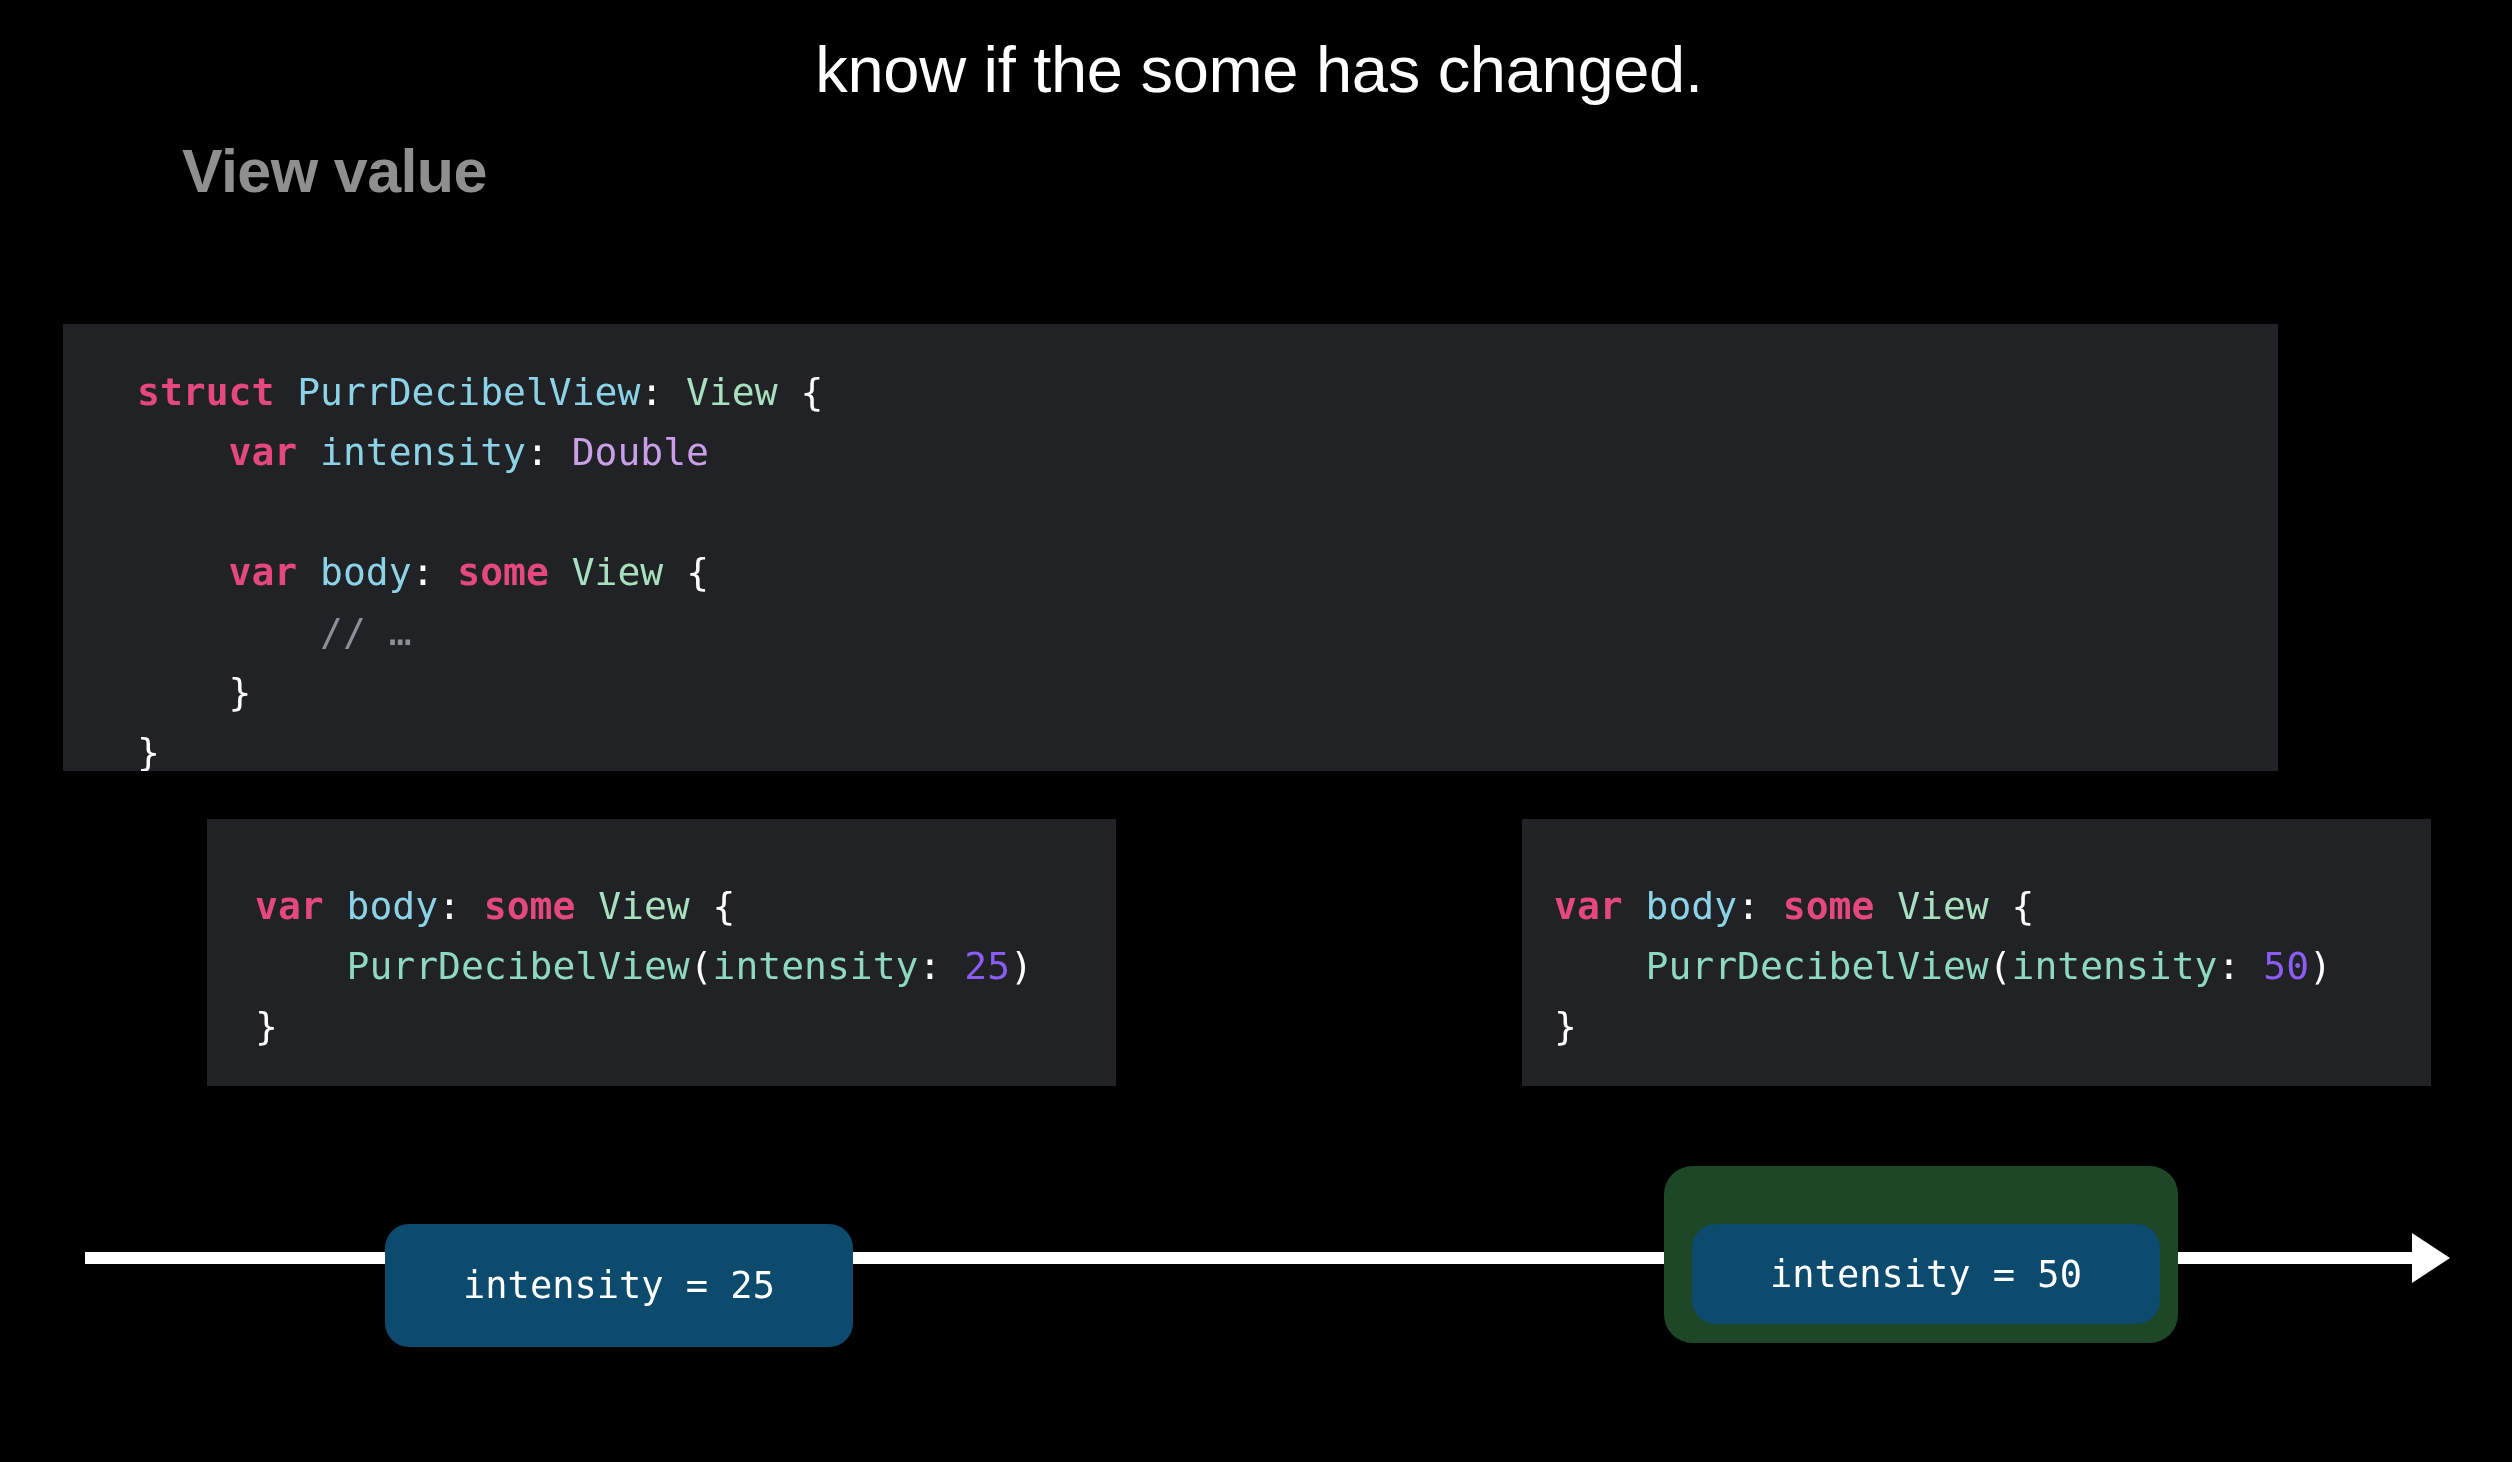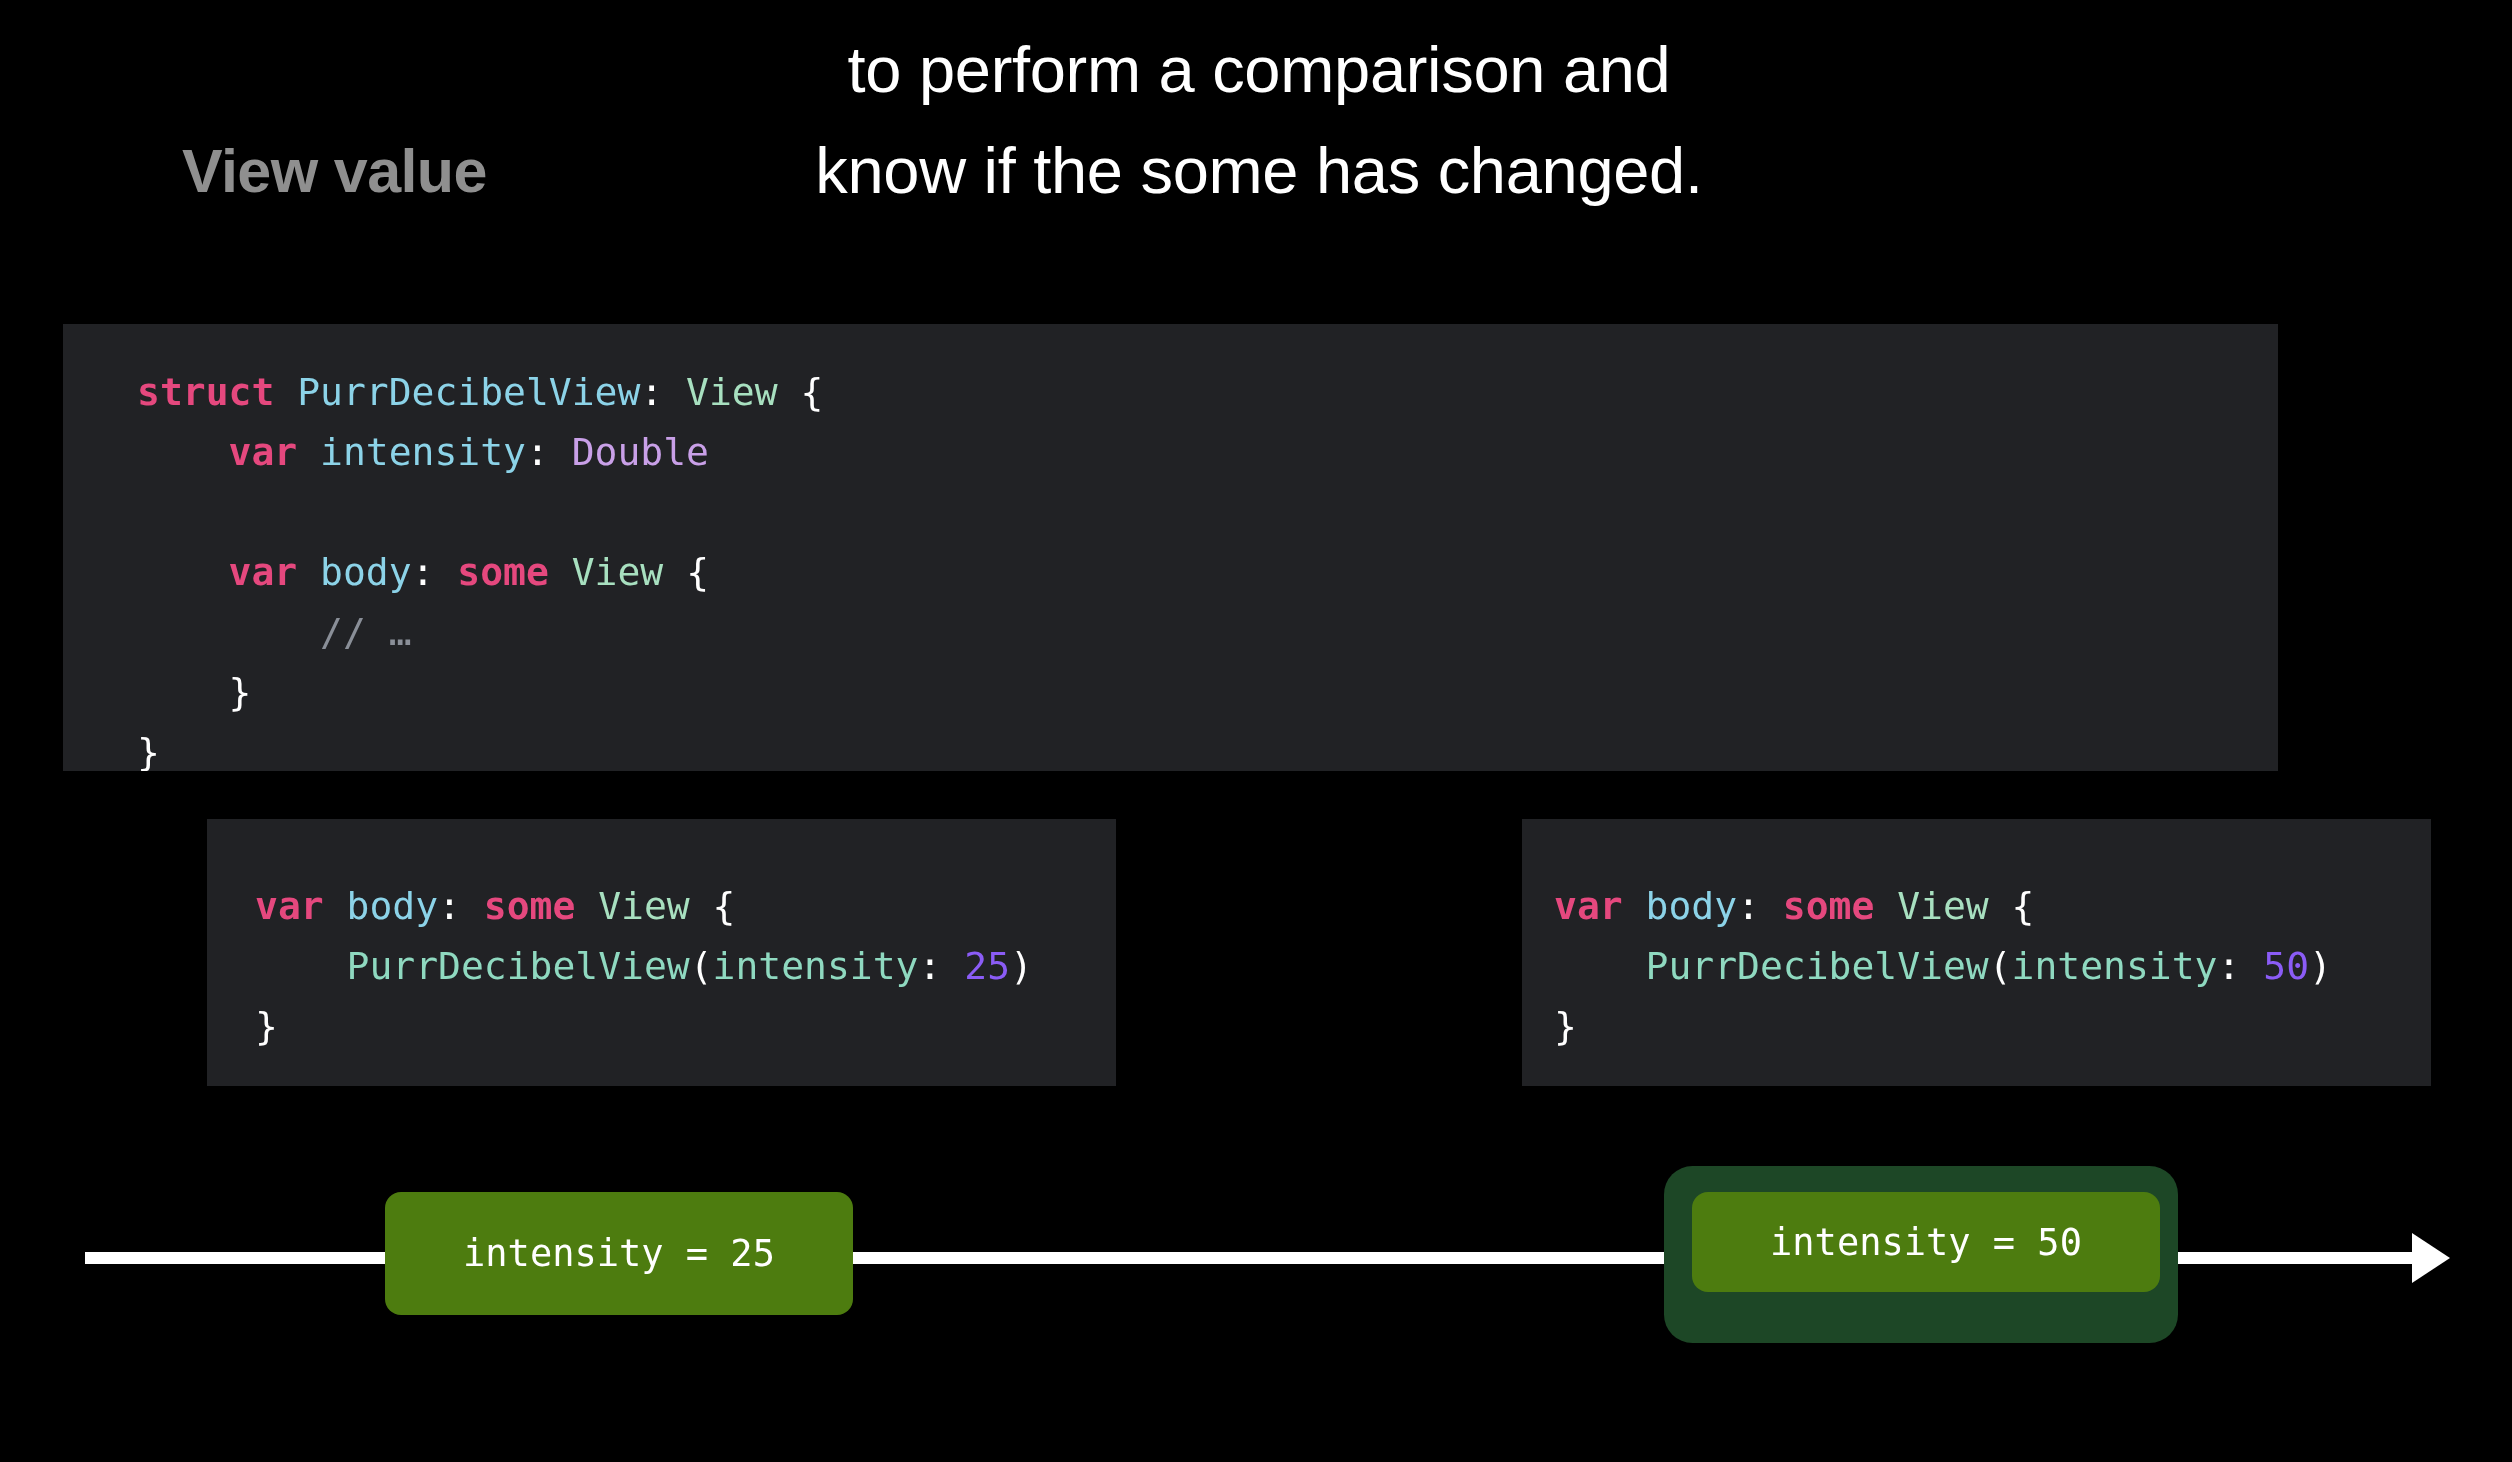--- a/index.html
+++ b/index.html
@@ -113,27 +113,28 @@
     height: 0;
     border-top: 25px solid transparent;
     border-bottom: 25px solid transparent;
     border-left: 38px solid #ffffff;
   }
   .tl-pill {
     position: absolute;
     display: flex;
     align-items: center;
     justify-content: center;
-    background: #4d7c0f;
-    border-radius: 16px;
+    background: #0c4a6e;
+    border-radius: 24px;
     font-family: "DejaVu Sans Mono", monospace;
     font-size: 37px;
     color: #ffffff;
     box-sizing: border-box;
     white-space: nowrap;
+    margin-top: 32px;
   }
   #pill-a {
     left: 385px;
     top: 26px;
     width: 468px;
     height: 123px;
   }
   .tl-highlight {
     position: absolute;
     left: 1664px;
@@ -152,21 +153,20 @@
   }
 </style>
 </head>
 <body>
 
 <div id="stage">
 
   <div class="slide-title">View value</div>
 
   <div class="caption">
-    <span class="cap-line">to perform a comparison and</span>
     <span class="cap-line">know if the some has changed.</span>
   </div>
 
   <div class="code-panel" id="code-main"><div><span class="t-kw">struct</span><span class="t-plain"> </span><span class="t-type">PurrDecibelView</span><span class="t-plain">: </span><span class="t-prot">View</span><span class="t-plain"> {</span></div><div><span class="t-plain">    </span><span class="t-kw">var</span><span class="t-plain"> </span><span class="t-type">intensity</span><span class="t-plain">: </span><span class="t-val">Double</span></div><div><span class="t-plain"> </span></div><div><span class="t-plain">    </span><span class="t-kw">var</span><span class="t-plain"> </span><span class="t-type">body</span><span class="t-plain">: </span><span class="t-kw">some</span><span class="t-plain"> </span><span class="t-prot">View</span><span class="t-plain"> {</span></div><div><span class="t-plain">        </span><span class="t-cmt">// …</span></div><div><span class="t-plain">    }</span></div><div><span class="t-plain">}</span></div></div>
 
   <div class="code-panel" id="code-left"><div><span class="t-kw">var</span><span class="t-plain"> </span><span class="t-type">body</span><span class="t-plain">: </span><span class="t-kw">some</span><span class="t-plain"> </span><span class="t-prot">View</span><span class="t-plain"> {</span></div><div><span class="t-plain">    </span><span class="t-call">PurrDecibelView</span><span class="t-plain">(</span><span class="t-call">intensity</span><span class="t-plain">: </span><span class="t-num">25</span><span class="t-plain">)</span></div><div><span class="t-plain">}</span></div></div>
 
   <div class="code-panel" id="code-right"><div><span class="t-kw">var</span><span class="t-plain"> </span><span class="t-type">body</span><span class="t-plain">: </span><span class="t-kw">some</span><span class="t-plain"> </span><span class="t-prot">View</span><span class="t-plain"> {</span></div><div><span class="t-plain">    </span><span class="t-call">PurrDecibelView</span><span class="t-plain">(</span><span class="t-call">intensity</span><span class="t-plain">: </span><span class="t-num">50</span><span class="t-plain">)</span></div><div><span class="t-plain">}</span></div></div>
 
   <div id="timeline">

